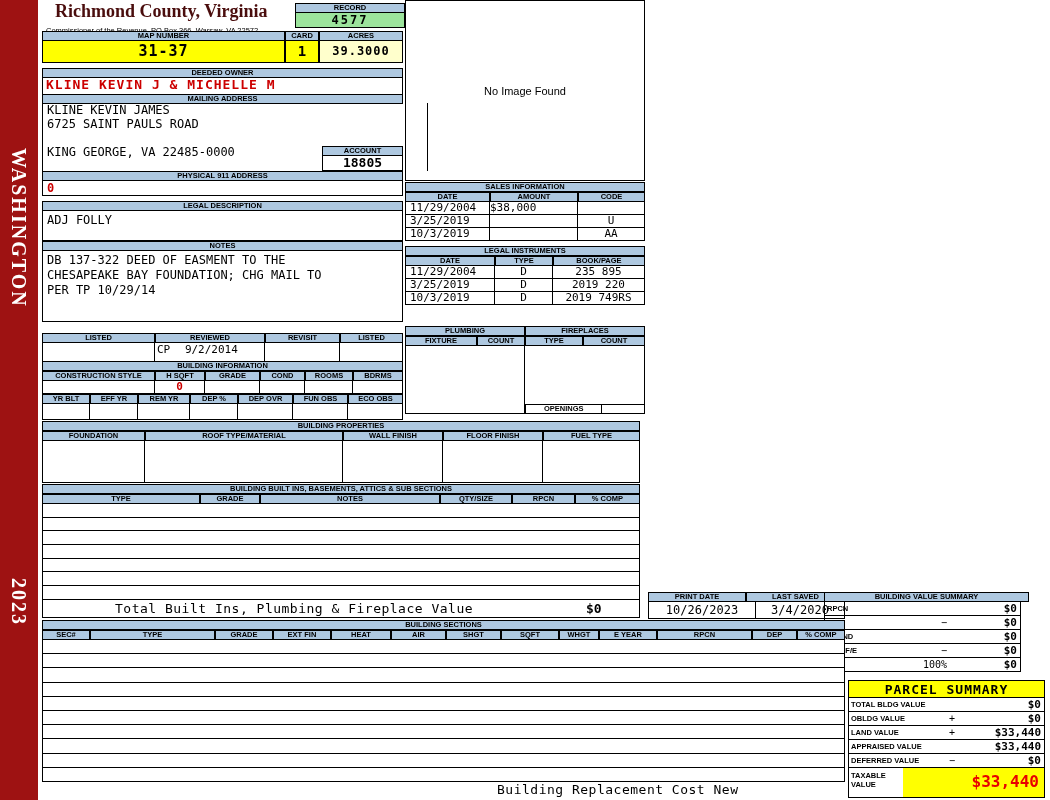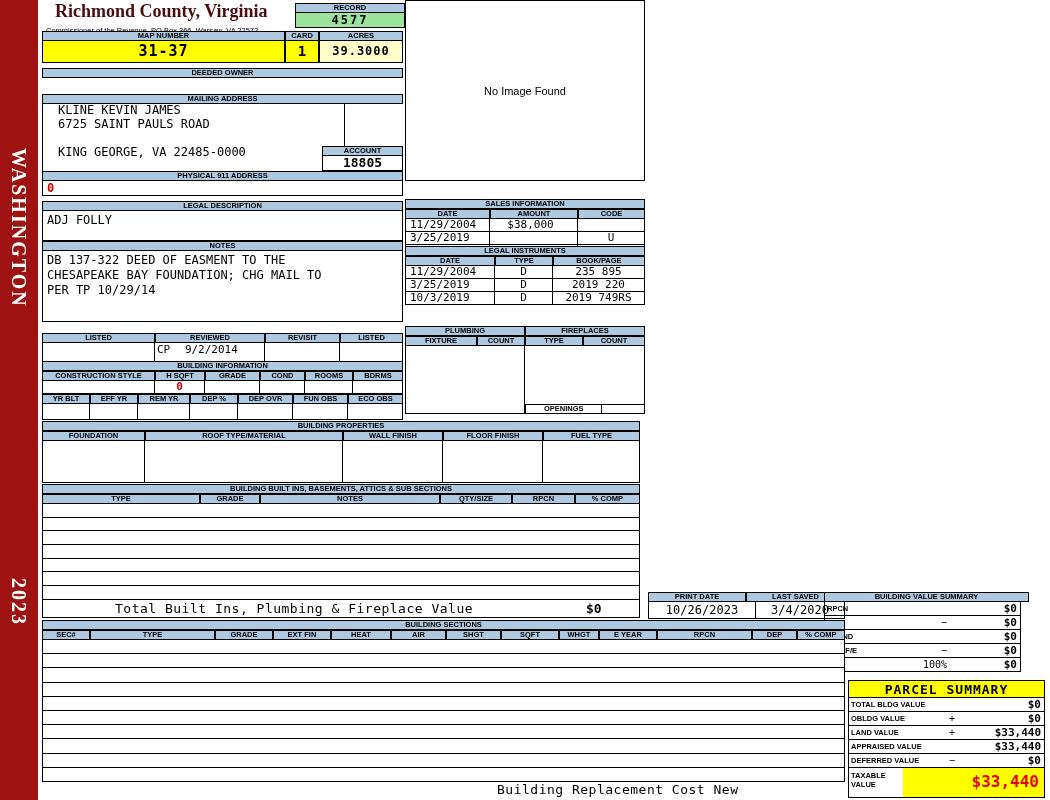--- a/index.html
+++ b/index.html
@@ -7,53 +7,53 @@
   body{font-family:"Liberation Sans",sans-serif;background:#fff}
   #page{position:relative;width:1050px;height:800px;background:#fff;overflow:hidden}
   .abs{position:absolute}
   .row{display:flex}
   .bar{background:#aec8e0;border:1px solid #000;font-size:7.5px;font-weight:bold;text-align:center;height:10px;line-height:8px;white-space:nowrap;overflow:hidden;color:#000}
   .mono{font-family:"DejaVu Sans Mono","Liberation Mono",monospace}
   .dc{border-right:1px solid #000;border-bottom:1px solid #000;overflow:hidden;white-space:nowrap}
   .bl{border-left:1px solid #000}
   .r13{height:13px;line-height:12px;font-size:11px}
   .ctr{text-align:center}
-  .rt{text-align:center}
+  .rt{text-align:left}
   
   #sidebar{position:absolute;left:0;top:0;width:38px;height:800px;background:#9e1212}
   .vtext{position:absolute;left:7px;color:#fff;font-family:"Liberation Serif",serif;font-weight:bold;font-size:20px;writing-mode:vertical-rl;letter-spacing:2px;white-space:nowrap}
   #vt-county{top:148px}
   #vt-year{top:578px}
   
   #county-title{left:55px;top:1px;font-family:"Liberation Serif",serif;font-weight:bold;font-size:18px;color:#4a0d0d;white-space:nowrap}
   #commissioner{left:46px;top:26px;font-size:7.5px;color:#000;white-space:nowrap}
   #record-block{left:295px;top:3px;width:110px}
   #record-value{background:#9ce49c;border:1px solid #000;border-top:none;text-align:center;font-weight:bold;font-size:12px;height:15px;line-height:14px;letter-spacing:2px}
   #mca{left:42px;top:31px;width:361px}
   .mca-val{border:1px solid #000;border-top:none;height:22px;line-height:21px;text-align:center;font-weight:bold;overflow:hidden}
   #map-value{width:243px;background:#ffff00;font-size:15px;letter-spacing:1px}
   #card-value{width:34px;background:#ffff00;font-size:14px}
   #acres-value{width:84px;background:#ffffcc;font-size:12px;letter-spacing:1px}
   #deeded-bar{left:42px;top:68px;width:361px}
   #owner-name{left:42px;top:77px;width:361px;height:17px;line-height:16px;color:#cc0000;font-weight:bold;font-size:13px;letter-spacing:1px;padding-left:3px;border-left:1px solid #000;border-right:1px solid #000;white-space:nowrap}
   #mailing-bar{left:42px;top:94px;width:361px}
-  #mailing-block{left:42px;top:103px;width:303px;height:68px;border-left:1px solid #000;border-right:1px solid #000;font-size:12px;padding-left:15px}
+  #mailing-block{left:42px;top:103px;width:386px;height:68px;border-left:1px solid #000;border-right:1px solid #000;font-size:12px;padding-left:4px}
   .mail-line{height:14px;line-height:14px;white-space:nowrap}
   #account-block{left:322px;top:146px;width:81px}
   #account-value{border:1px solid #000;border-top:none;height:15px;line-height:14px;text-align:center;font-weight:bold;font-size:13px;background:#fff}
   #physical-bar{left:42px;top:171px;width:361px}
   #physical-value{left:42px;top:181px;width:361px;height:15px;line-height:14px;color:#cc0000;font-weight:bold;font-size:12px;padding-left:4px;border-left:1px solid #000;border-right:1px solid #000;border-bottom:1px solid #000}
   #legal-bar{left:42px;top:201px;width:361px}
   #legal-box{left:42px;top:211px;width:361px;height:30px;border:1px solid #000;border-top:none;font-size:12px;padding:2px 4px}
   #notes-bar{left:42px;top:241px;width:361px}
   #notes-box{left:42px;top:251px;width:361px;height:71px;border:1px solid #000;border-top:none;font-size:12px;padding:2px 4px;line-height:15px}
   
   #image-box{left:405px;top:0;width:240px;height:181px;border:1px solid #000;display:flex;align-items:center;justify-content:center;font-size:11px;color:#000}
   
-  #sales-block{left:405px;top:199px;width:240px}
+  #sales-block{left:405px;top:182px;width:240px}
   #li-block{left:405px;top:246px;width:240px}
   #pf-block{left:405px;top:326px;width:240px}
   
   #review-block{left:42px;top:333px;width:361px}
   .rev-cell{height:32px;line-height:14px;font-size:11px}
   
   #binfo-block{left:42px;top:361px;width:361px}
   
   #bprops-block{left:42px;top:421px;width:598px}
   
@@ -111,20 +111,21 @@
       <div class="bar" style="width:84px">ACRES</div>
     </div>
     <div class="row">
       <div class="mca-val mono" id="map-value">31-37</div>
       <div class="mca-val mono" id="card-value">1</div>
       <div class="mca-val mono" id="acres-value">39.3000</div>
     </div>
   </div>
 
   <div class="abs bar" id="deeded-bar">DEEDED OWNER</div>
+  <div class="abs mono" id="owner-name">KLINE KEVIN J &amp; MICHELLE M</div>
   <div class="abs bar" id="mailing-bar">MAILING ADDRESS</div>
   <div class="abs mono" id="mailing-block">
     <div class="mail-line">KLINE KEVIN JAMES</div>
     <div class="mail-line">6725 SAINT PAULS ROAD</div>
     <div class="mail-line"></div>
     <div class="mail-line">KING GEORGE, VA 22485-0000</div>
   </div>
   <div class="abs" id="account-block">
     <div class="bar">ACCOUNT</div>
     <div id="account-value" class="mono">18805</div>

